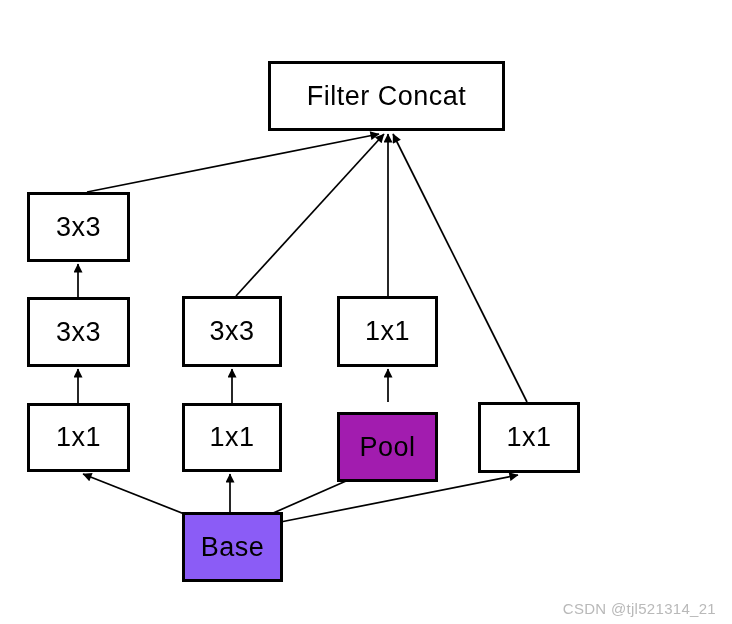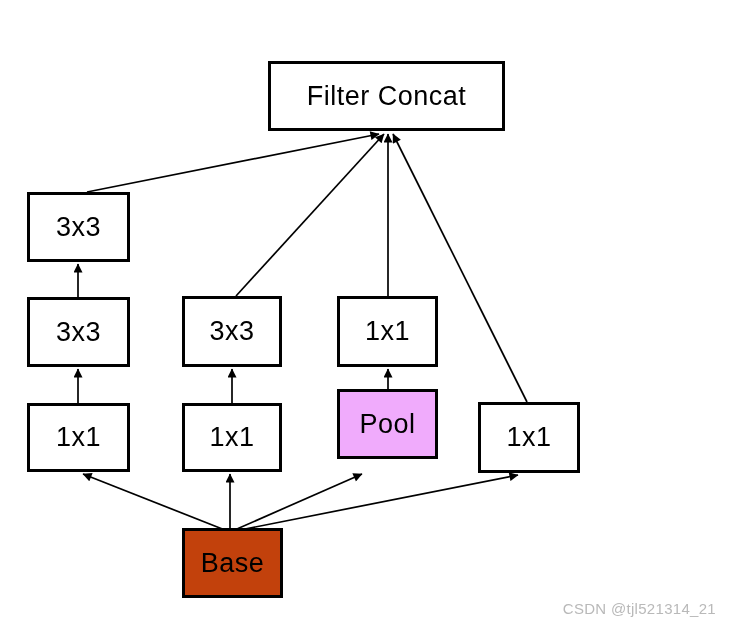--- a/index.html
+++ b/index.html
@@ -94,25 +94,25 @@
       </div>
       <div class="node" style="left: 182px; top: 296px; width: 100px; height: 71px; border-color: rgb(0, 0, 0); background: rgb(255, 255, 255);">
         <span>3x3</span>
       </div>
       <div class="node" style="left: 182px; top: 403px; width: 100px; height: 69px; border-color: rgb(0, 0, 0); background: rgb(255, 255, 255);">
         <span>1x1</span>
       </div>
       <div class="node" style="left: 337px; top: 296px; width: 101px; height: 71px; border-color: rgb(0, 0, 0); background: rgb(255, 255, 255);">
         <span>1x1</span>
       </div>
-      <div class="node" style="left: 337px; top: 389px; width: 101px; height: 70px; border-color: rgb(0, 0, 0); background: #f0abfc; text-align: right;">
+      <div class="node" style="left: 337px; top: 412px; width: 101px; height: 70px; border-color: rgb(0, 0, 0); background: #a21caf; text-align: right;">
         <span>Pool</span>
       </div>
       <div class="node" style="left: 478px; top: 402px; width: 102px; height: 71px; border-color: rgb(0, 0, 0); background: rgb(255, 255, 255);">
         <span>1x1</span>
       </div>
-      <div class="node" style="left: 182px; top: 528px; width: 101px; height: 70px; border-color: rgb(0, 0, 0); background: #c2410c;">
+      <div class="node" style="left: 182px; top: 512px; width: 101px; height: 70px; border-color: rgb(0, 0, 0); background: #8b5cf6;">
         <span>Base</span>
       </div>
     </div>
 
   <div id="watermark" style="color: rgb(185, 185, 185);">CSDN @tjl521314_21</div>
 </div>
 
 </body></html>

